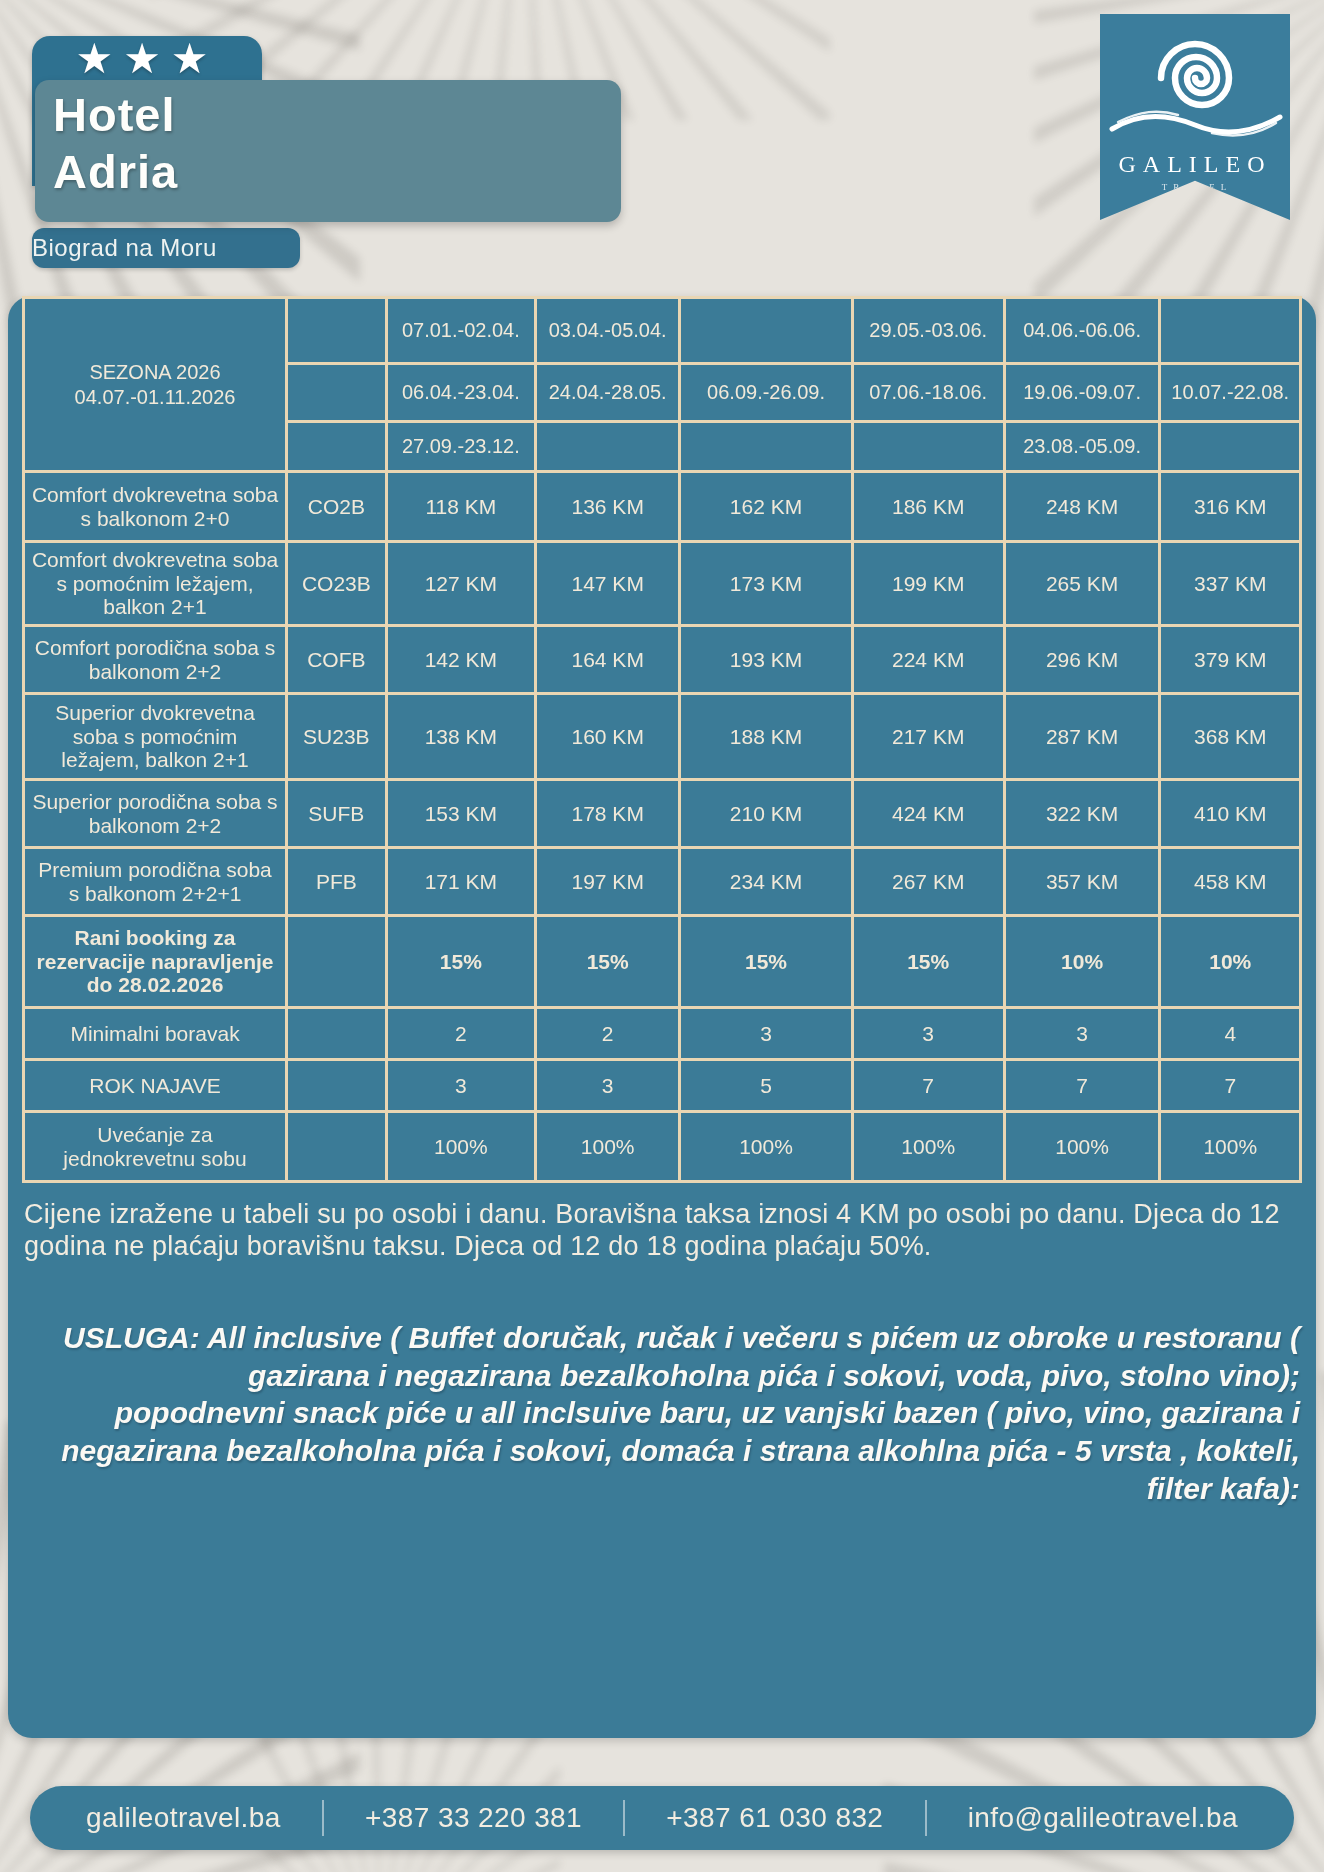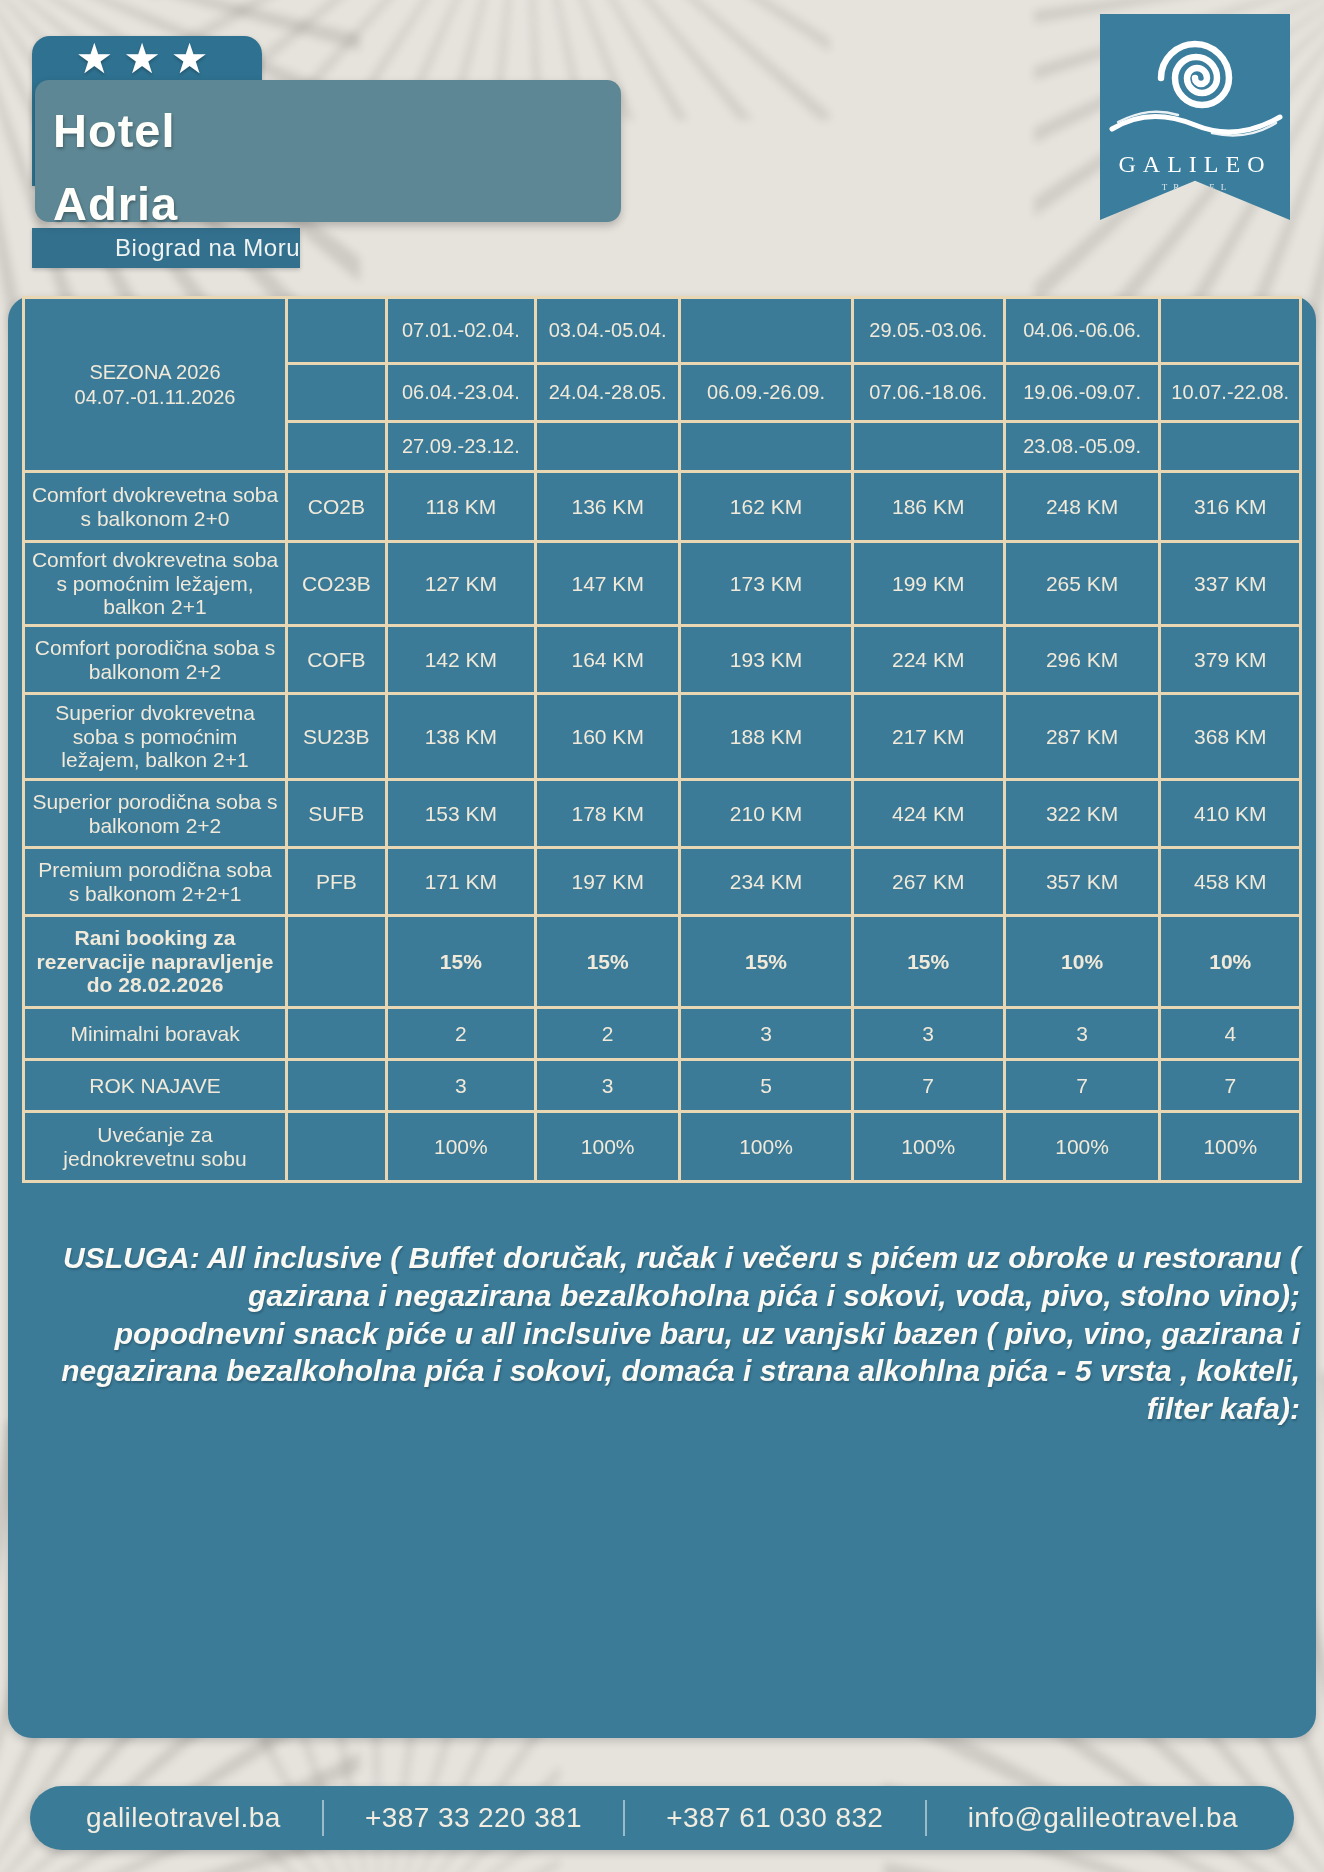--- a/index.html
+++ b/index.html
@@ -34,26 +34,26 @@
     letter-spacing:10px; line-height:46px; text-shadow:0 2px 3px rgba(0,0,0,.25);
   }
   .hotel-box{
     position:absolute; left:35px; top:80px; width:586px; height:142px;
     background:#5d8794; border-radius:14px; z-index:3;
     box-shadow:0 4px 8px rgba(0,0,0,.22);
     padding:6px 0 0 18px; box-sizing:border-box;
   }
   .hotel-box .hotel-line{
     color:#fefefb; font-size:47px; font-weight:700; line-height:57px;
-    letter-spacing:1px; text-shadow:1px 2px 3px rgba(0,0,0,.28);margin-top:16px;
+    letter-spacing:1px; text-shadow:1px 2px 3px rgba(0,0,0,.28);
   }
   .location-pill{
     position:absolute; left:32px; top:228px; width:268px; height:40px;
-    background:#33708e; border-radius:0; z-index:2;
-    display:flex; align-items:center; justify-content:flex-end;
+    background:#33708e; border-radius:12px; z-index:2;
+    display:flex; align-items:center; justify-content:flex-start;
     box-shadow:0 2px 4px rgba(0,0,0,.18);
   }
   .location-pill span{color:#eff3f1; font-size:24px; letter-spacing:.5px;}
 
   .logo-ribbon{
     position:absolute; left:1100px; top:14px; width:190px; height:206px;
     background:#3b7d9c; z-index:2;
     clip-path:polygon(0 0, 100% 0, 100% 100%, 50% 81%, 0 100%);
   }
   .logo-ribbon svg{display:block; margin-top:12px;}
@@ -298,20 +298,21 @@
             <td class="price">100%</td>
             <td class="price">100%</td>
             <td class="price">100%</td>
             <td class="price">100%</td>
             <td class="price">100%</td>
             <td class="price">100%</td>
           </tr>
         </tbody>
     </table>
 
+    <p class="prices-note">Cijene izražene u tabeli su po osobi i danu. Boravišna taksa iznosi 4 KM po osobi po danu. Djeca do 12 godina ne plaćaju boravišnu taksu. Djeca od 12 do 18 godina plaćaju 50%.</p>
 
     <div class="usluga">
       <p>USLUGA: All inclusive ( Buffet doručak, ručak i večeru s pićem uz obroke u restoranu ( gazirana i negazirana bezalkoholna pića i sokovi, voda, pivo, stolno vino);</p>
       <p>popodnevni snack piće u all inclsuive baru, uz vanjski bazen ( pivo, vino, gazirana i negazirana bezalkoholna pića i sokovi, domaća i strana alkohlna pića - 5 vrsta , kokteli, filter kafa):</p>
     </div>
   </div>
 
   <div class="footer-bar">
     <span class="contact">galileotravel.ba</span>
     <span class="divider"></span>

